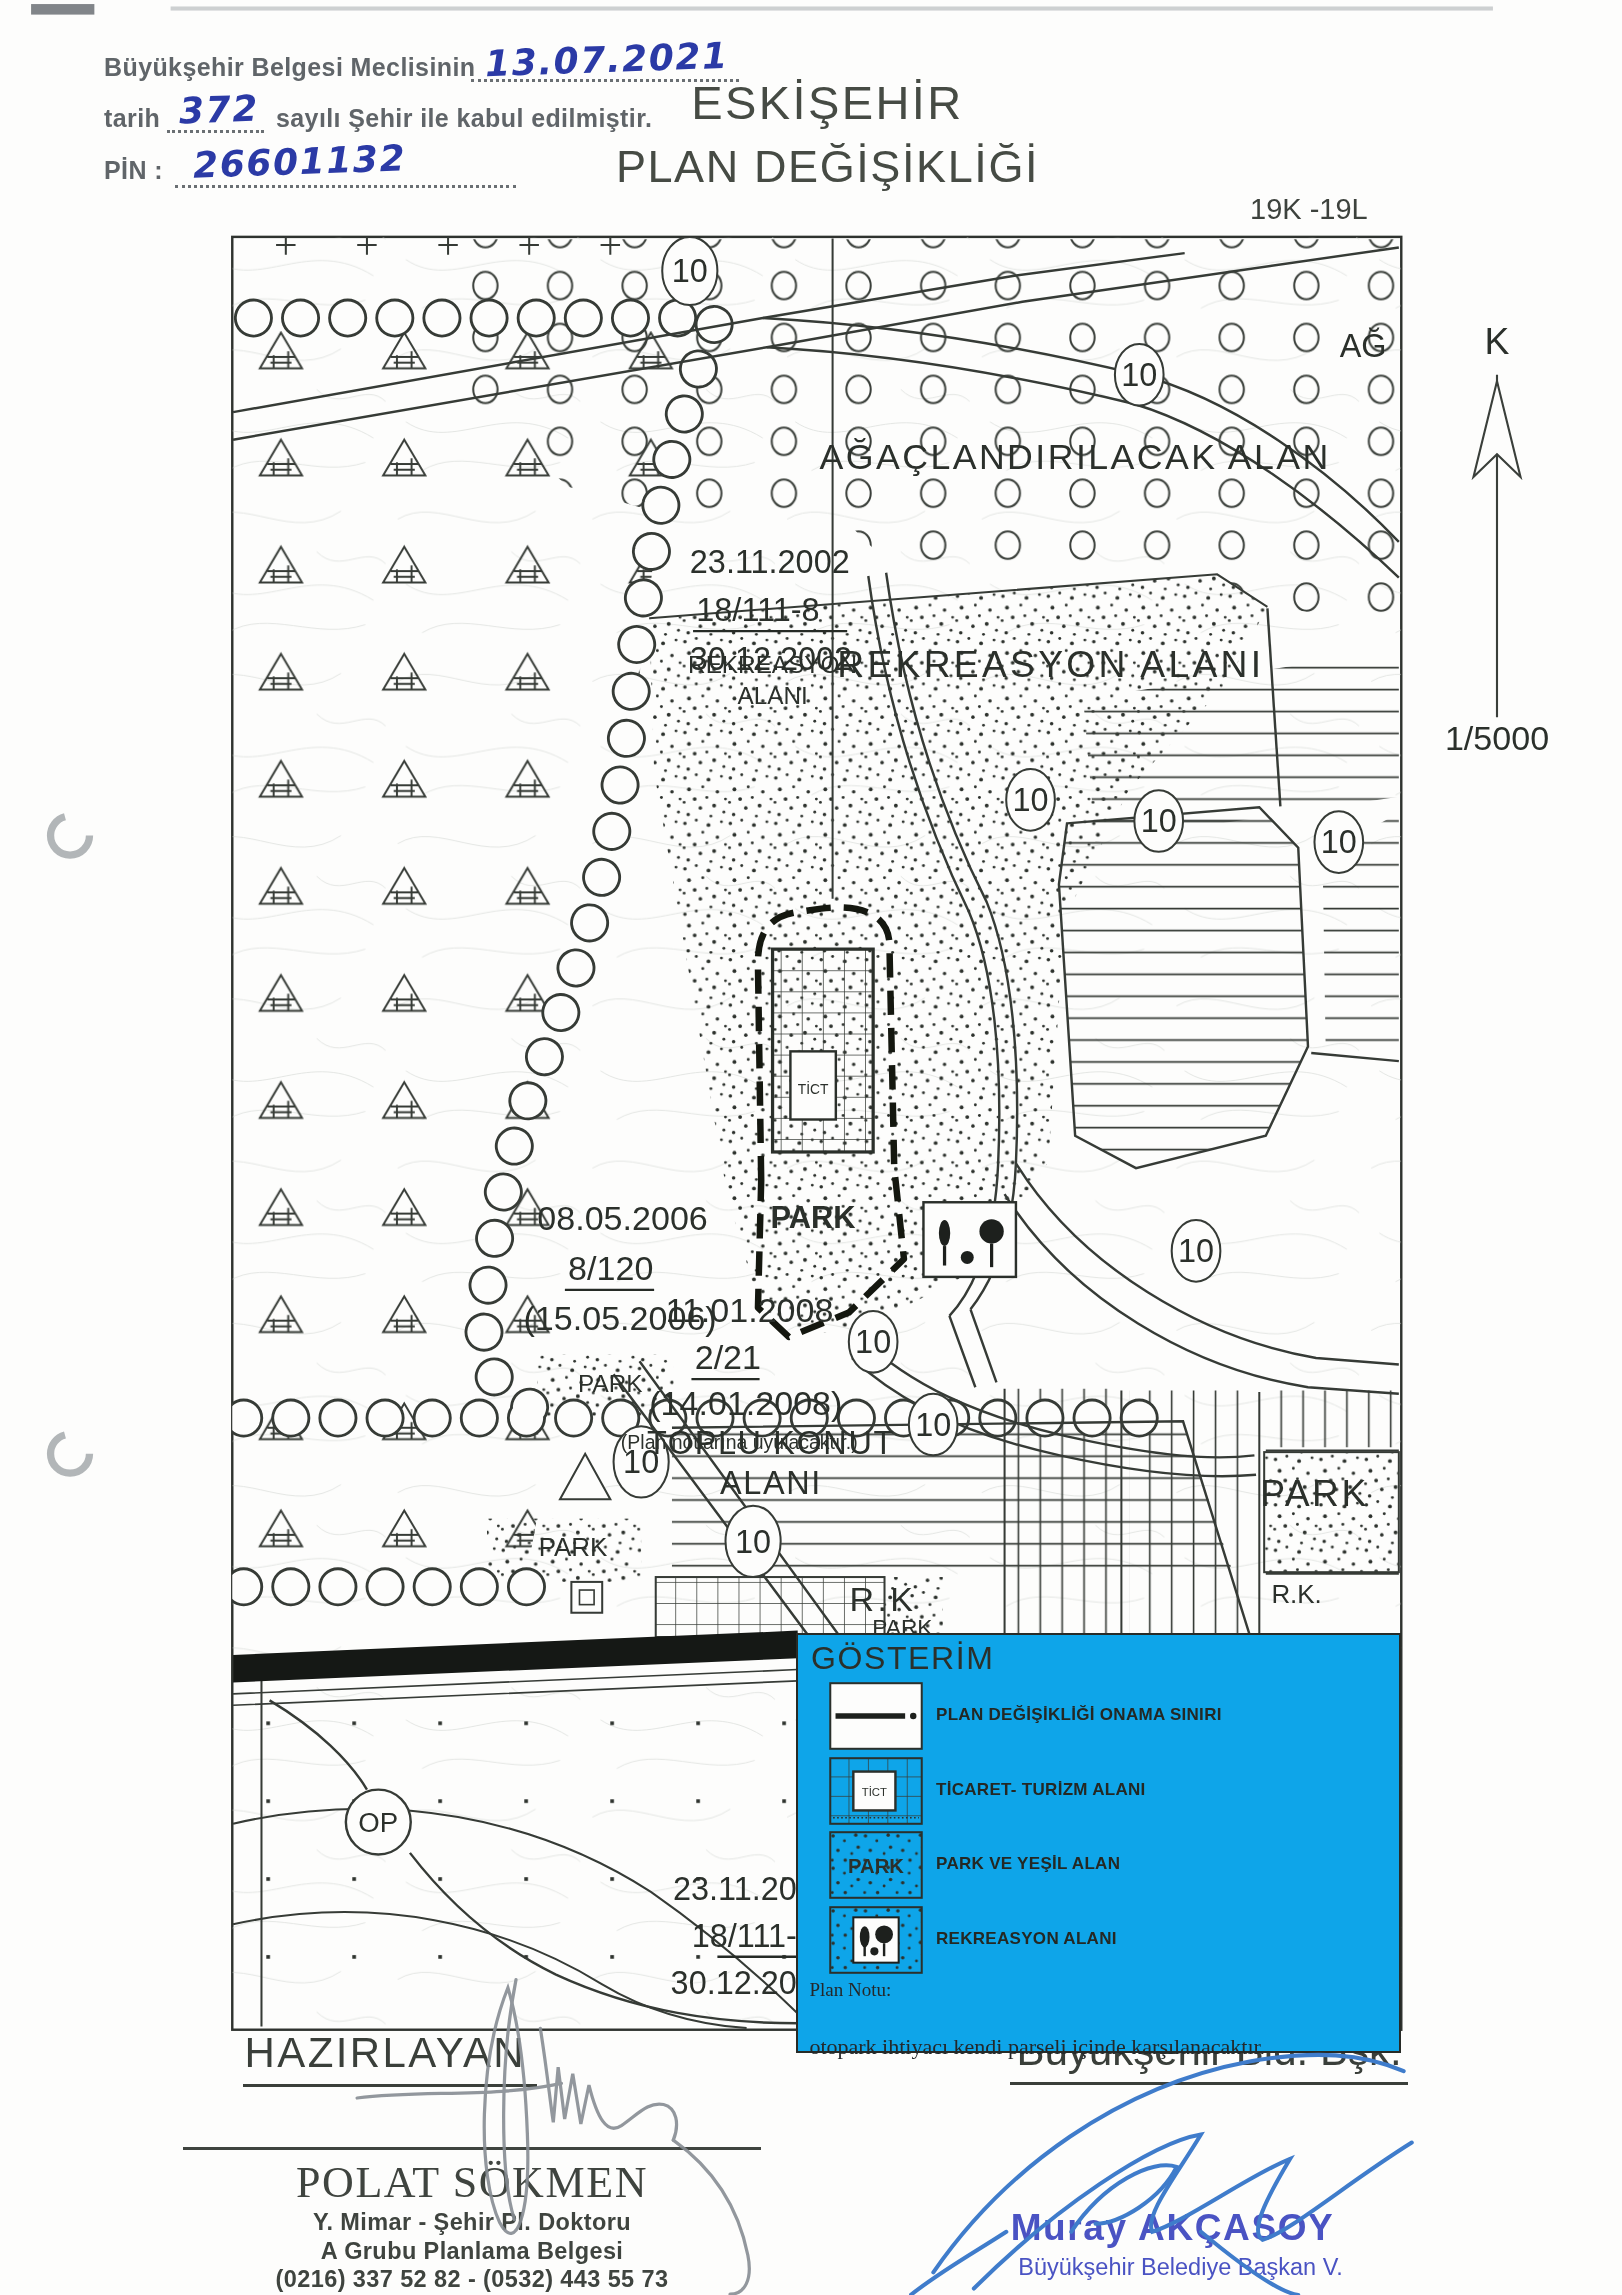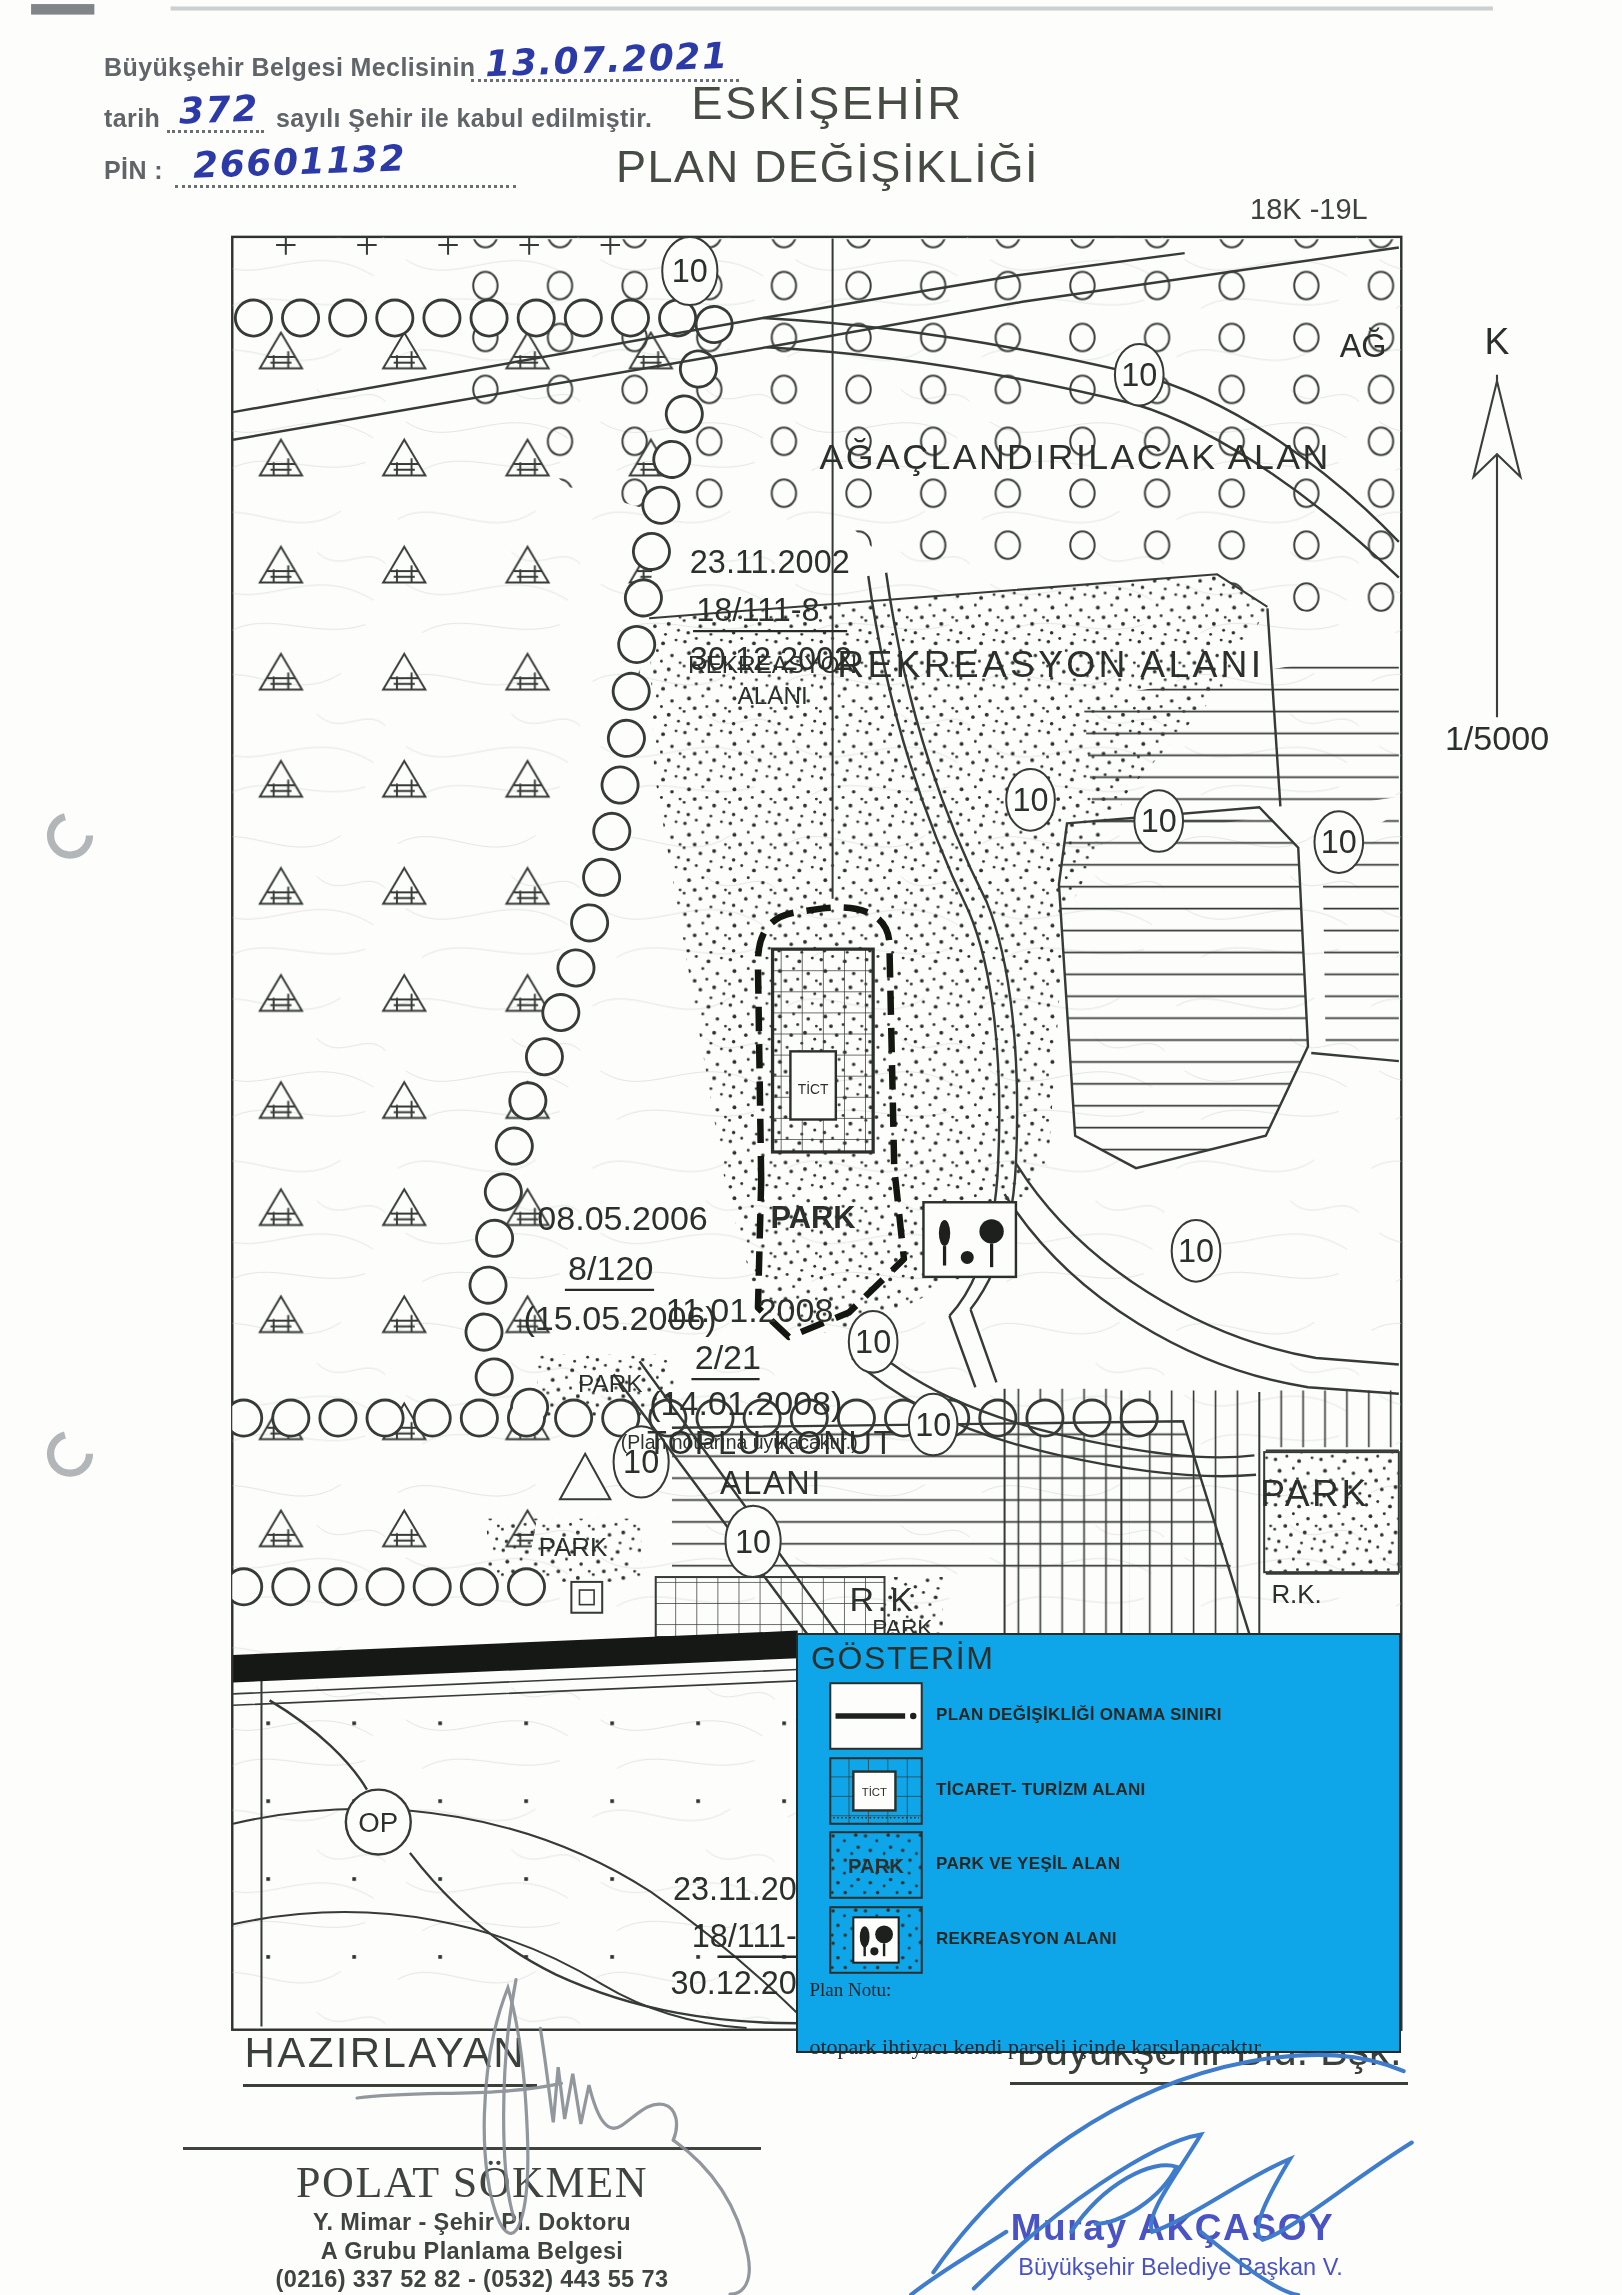--- a/index.html
+++ b/index.html
@@ -303,21 +303,21 @@
 
     <span class="ap-print" style="left:0;top:114px">PİN :</span>
     <span class="ap-dots" style="left:71px;top:143px;width:341px"></span>
     <span class="ap-hand" style="left:89px;top:99px">26601132</span>
   </div>
 
   <div class="title-wrap" style="z-index:3">
     <div class="title-l1">ESKİŞEHİR</div>
     <div class="title-l2">PLAN DEĞİŞİKLİĞİ</div>
   </div>
-  <div class="sheet" style="z-index:3">18K -19L</div>
+  <div class="sheet" style="z-index:3">19K -19L</div>
 
   <div class="legend">
     <div class="lg-title">GÖSTERİM</div>
 
     <div class="lg-row" style="top:47px">
       <svg width="94" height="68" viewBox="0 0 116 84">
         <rect x="1.5" y="1.5" width="113" height="81" fill="#fdfdfc" stroke="#2b302b" stroke-width="2.5"></rect>
         <path d="M8,42 H94" stroke="#1d201d" stroke-width="7"></path>
           <circle cx="104" cy="42" r="4" fill="#1d201d"></circle>
       </svg>

